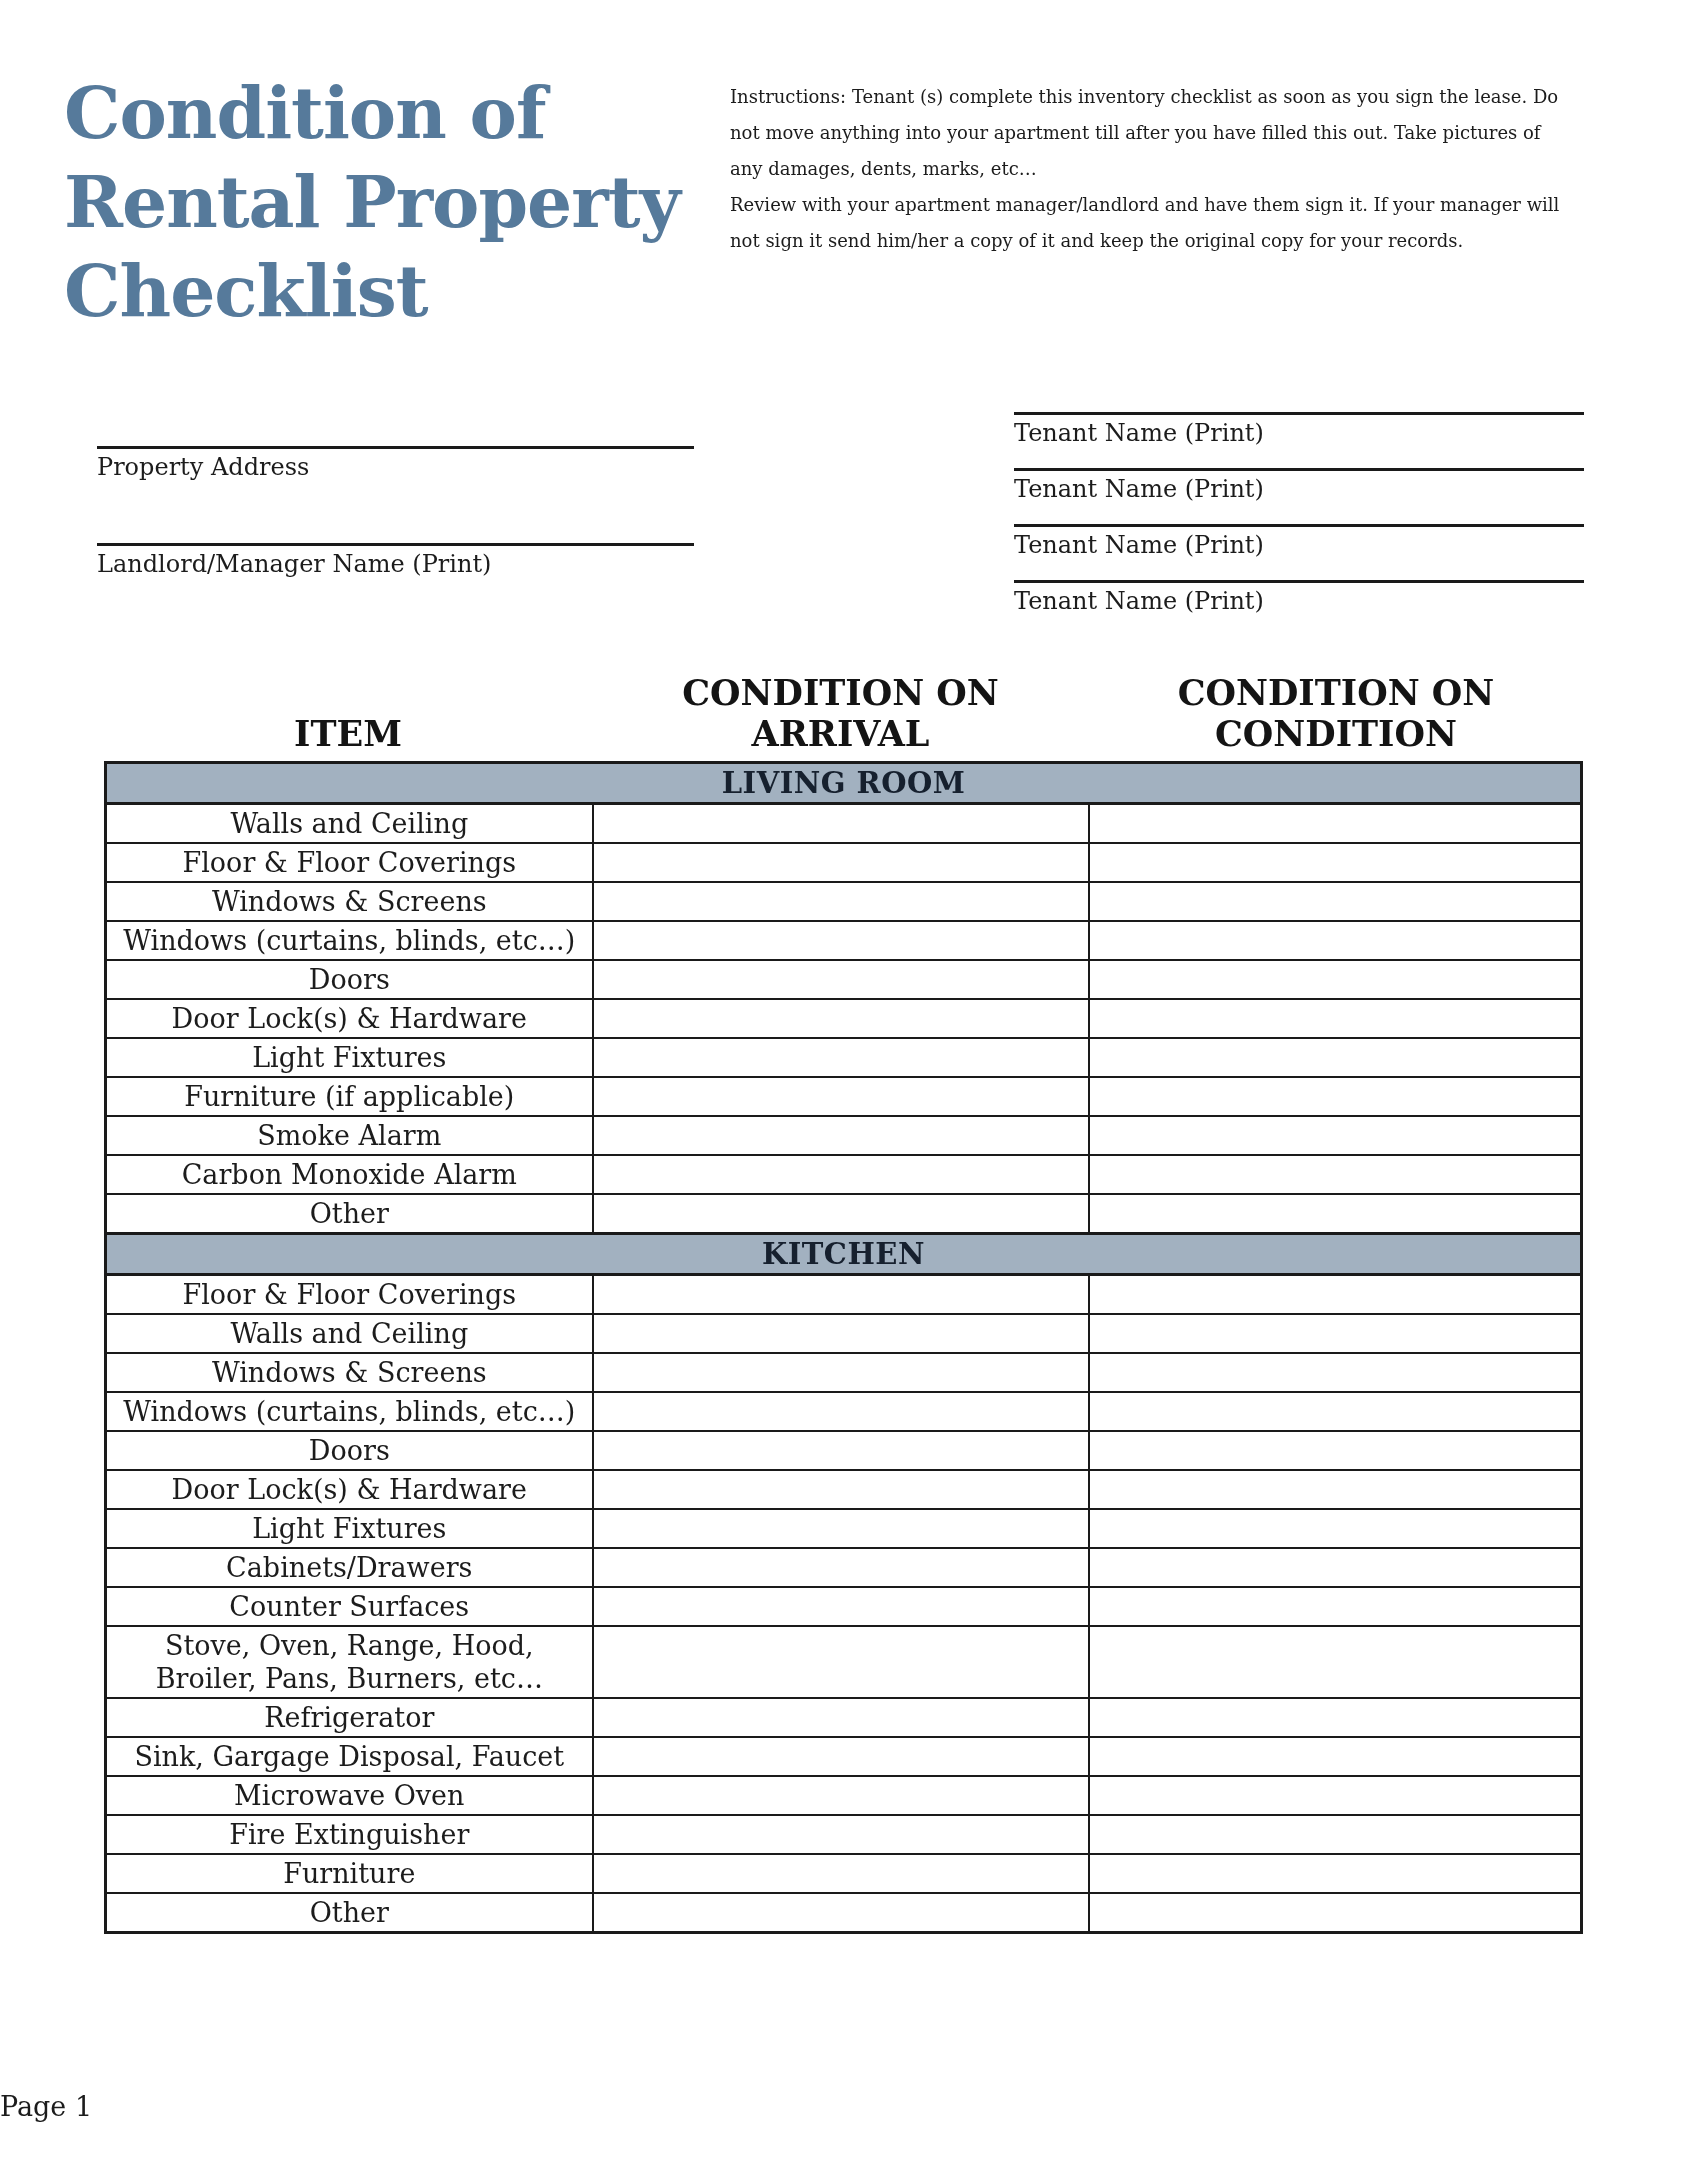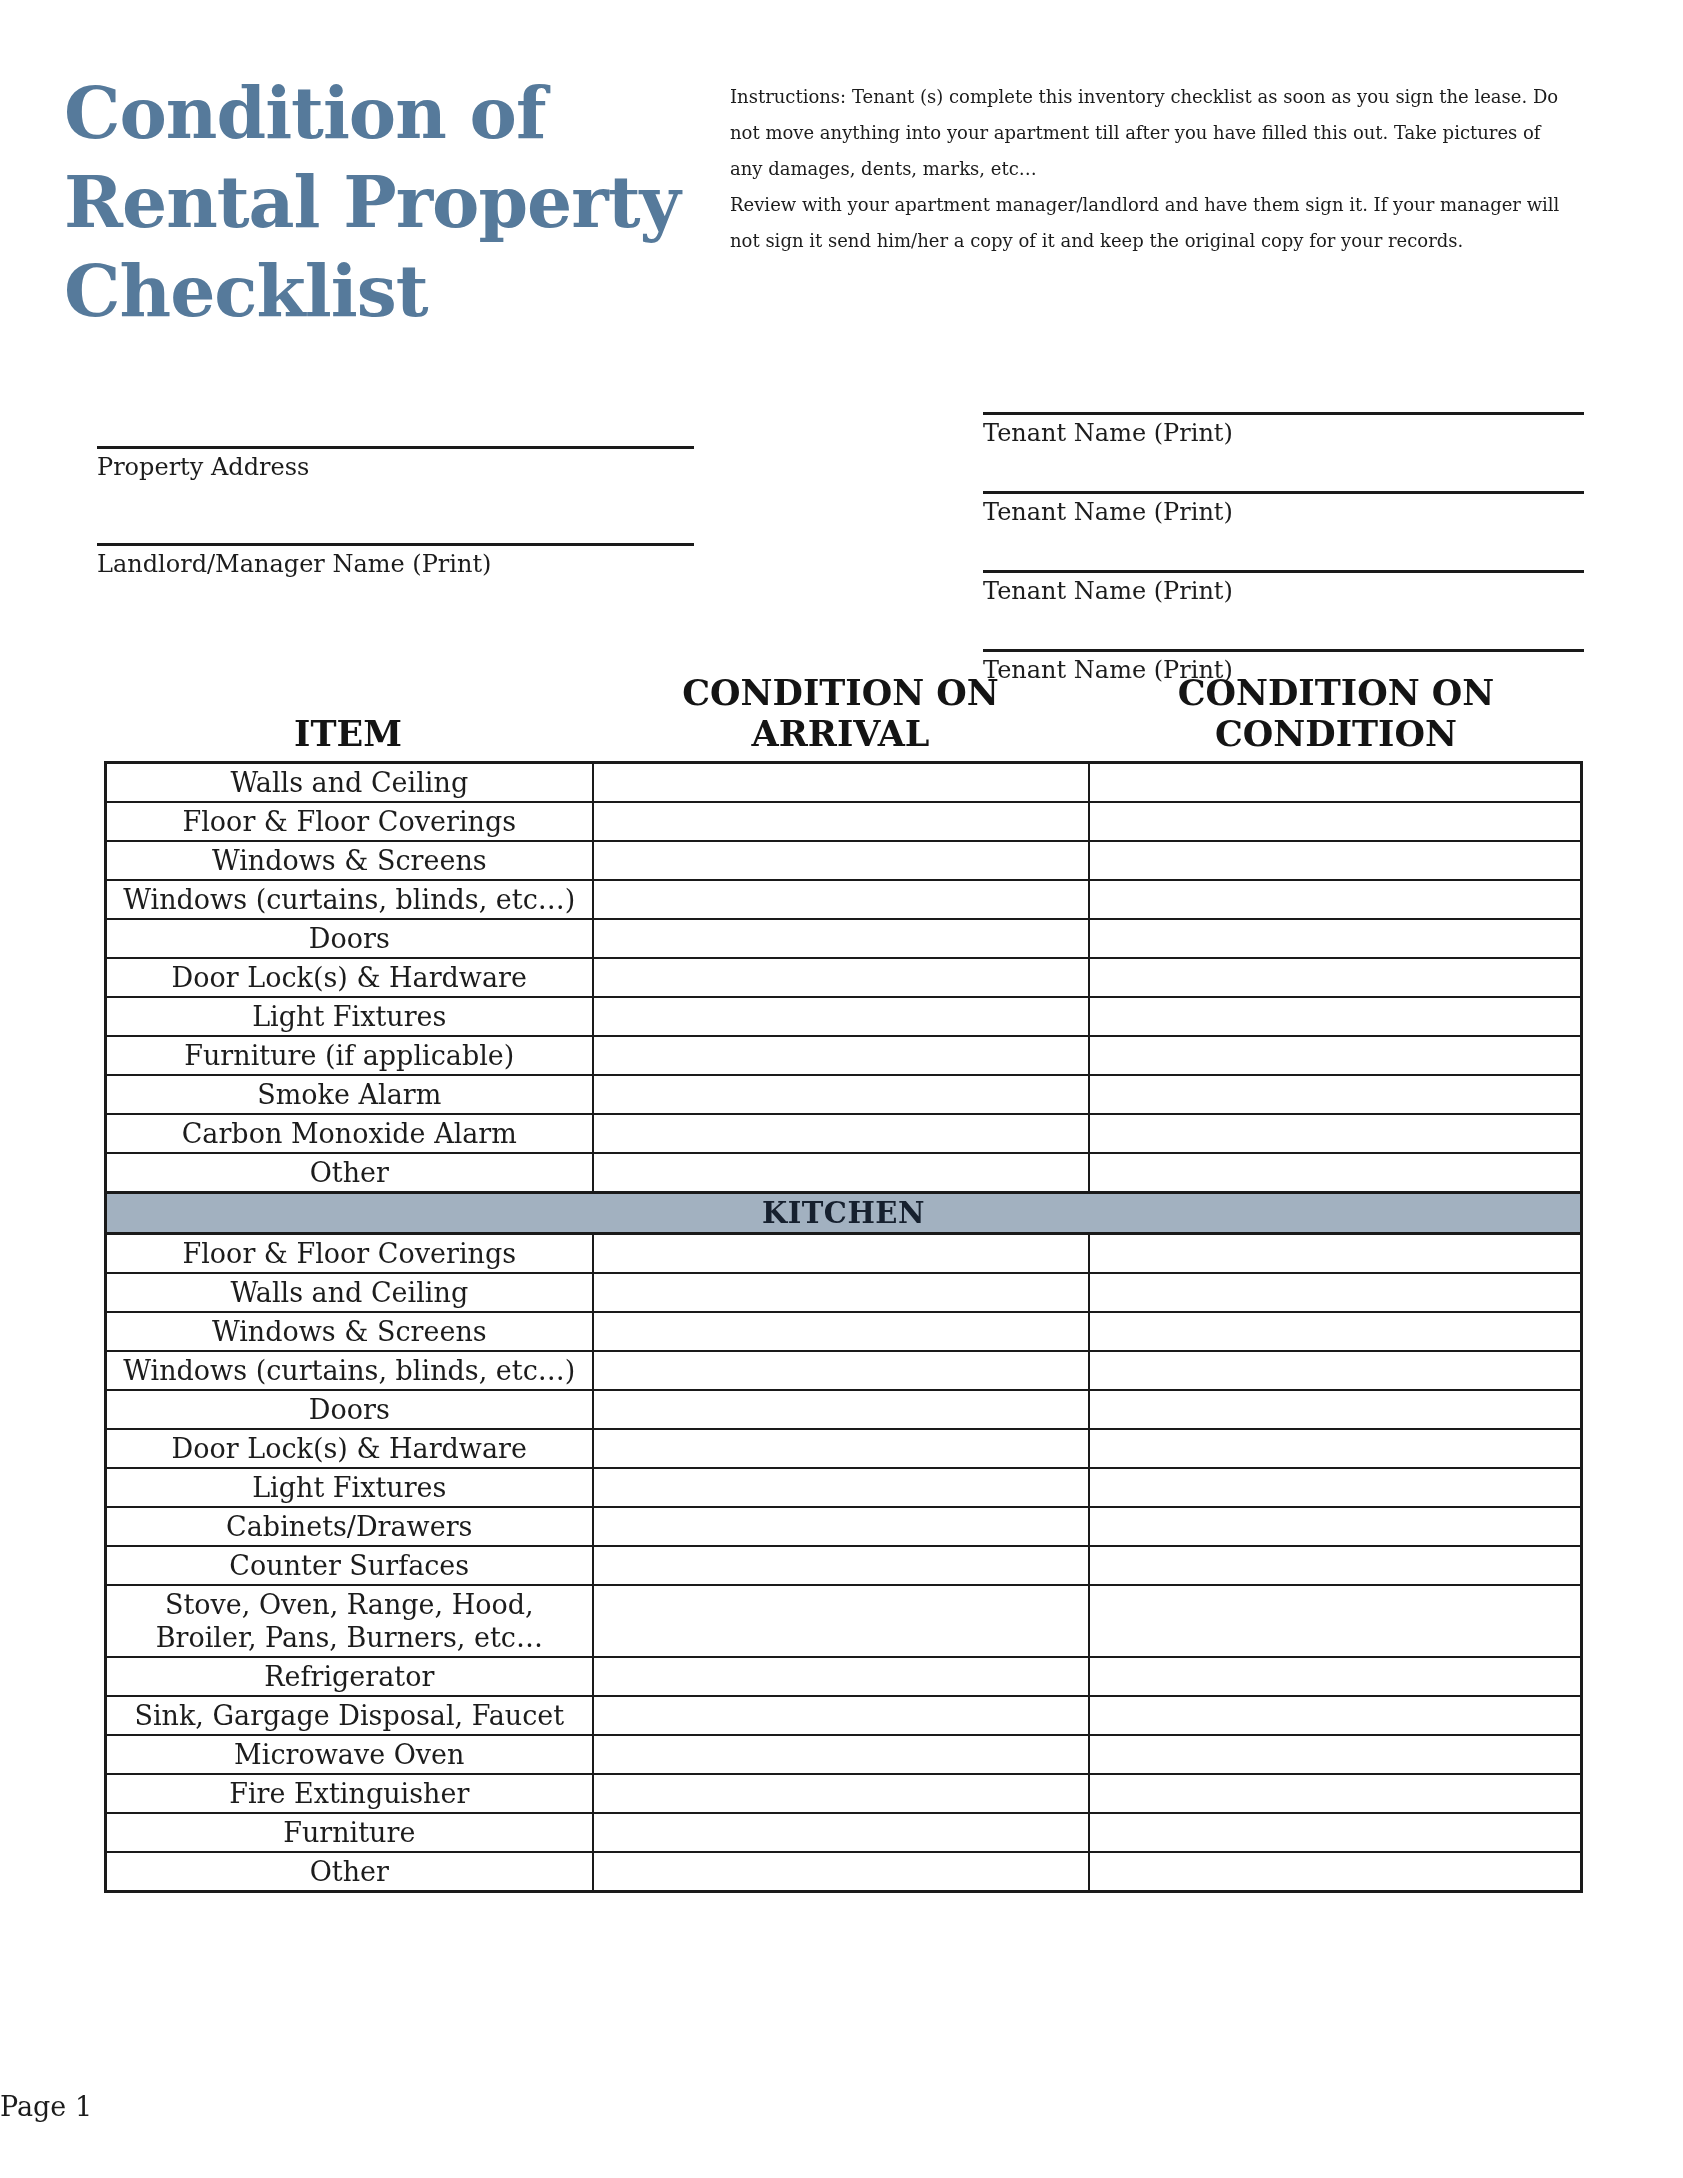--- a/index.html
+++ b/index.html
@@ -53,21 +53,21 @@
     height: 0;
   }
   .field-label {
     padding-top: 4px;
     font-size: 24px;
     line-height: 28px;
   }
   .field-property-address { left: 97px; top: 446px; width: 597px; }
   .field-landlord         { left: 97px; top: 543px; width: 597px; }
   .tenant-fields          { position: absolute; left: 983px; top: 412px; width: 601px; }
-  .tenant-field           { height: 79px; }
+  .tenant-field           { height: 56px; margin-left: 31px; }
 
   
   .col-headers {
     position: absolute;
     left: 104px;
     top: 672px;
     width: 1479px;
     display: flex;
     align-items: flex-end;
     font-weight: 700;
@@ -186,20 +186,23 @@
     </div>
   </div>
 
   <table class="checklist">
     <colgroup>
       <col class="c-item">
       <col class="c-arrival">
       <col class="c-departure">
     </colgroup>
     <tbody id="checklist-body">
+        <tr class="section-row">
+          <td colspan="3">LIVING ROOM</td>
+        </tr>
         <tr>
           <td>Walls and Ceiling</td>
           <td></td>
           <td></td>
         </tr>
         <tr>
           <td>Floor &amp; Floor Coverings</td>
           <td></td>
           <td></td>
         </tr>

